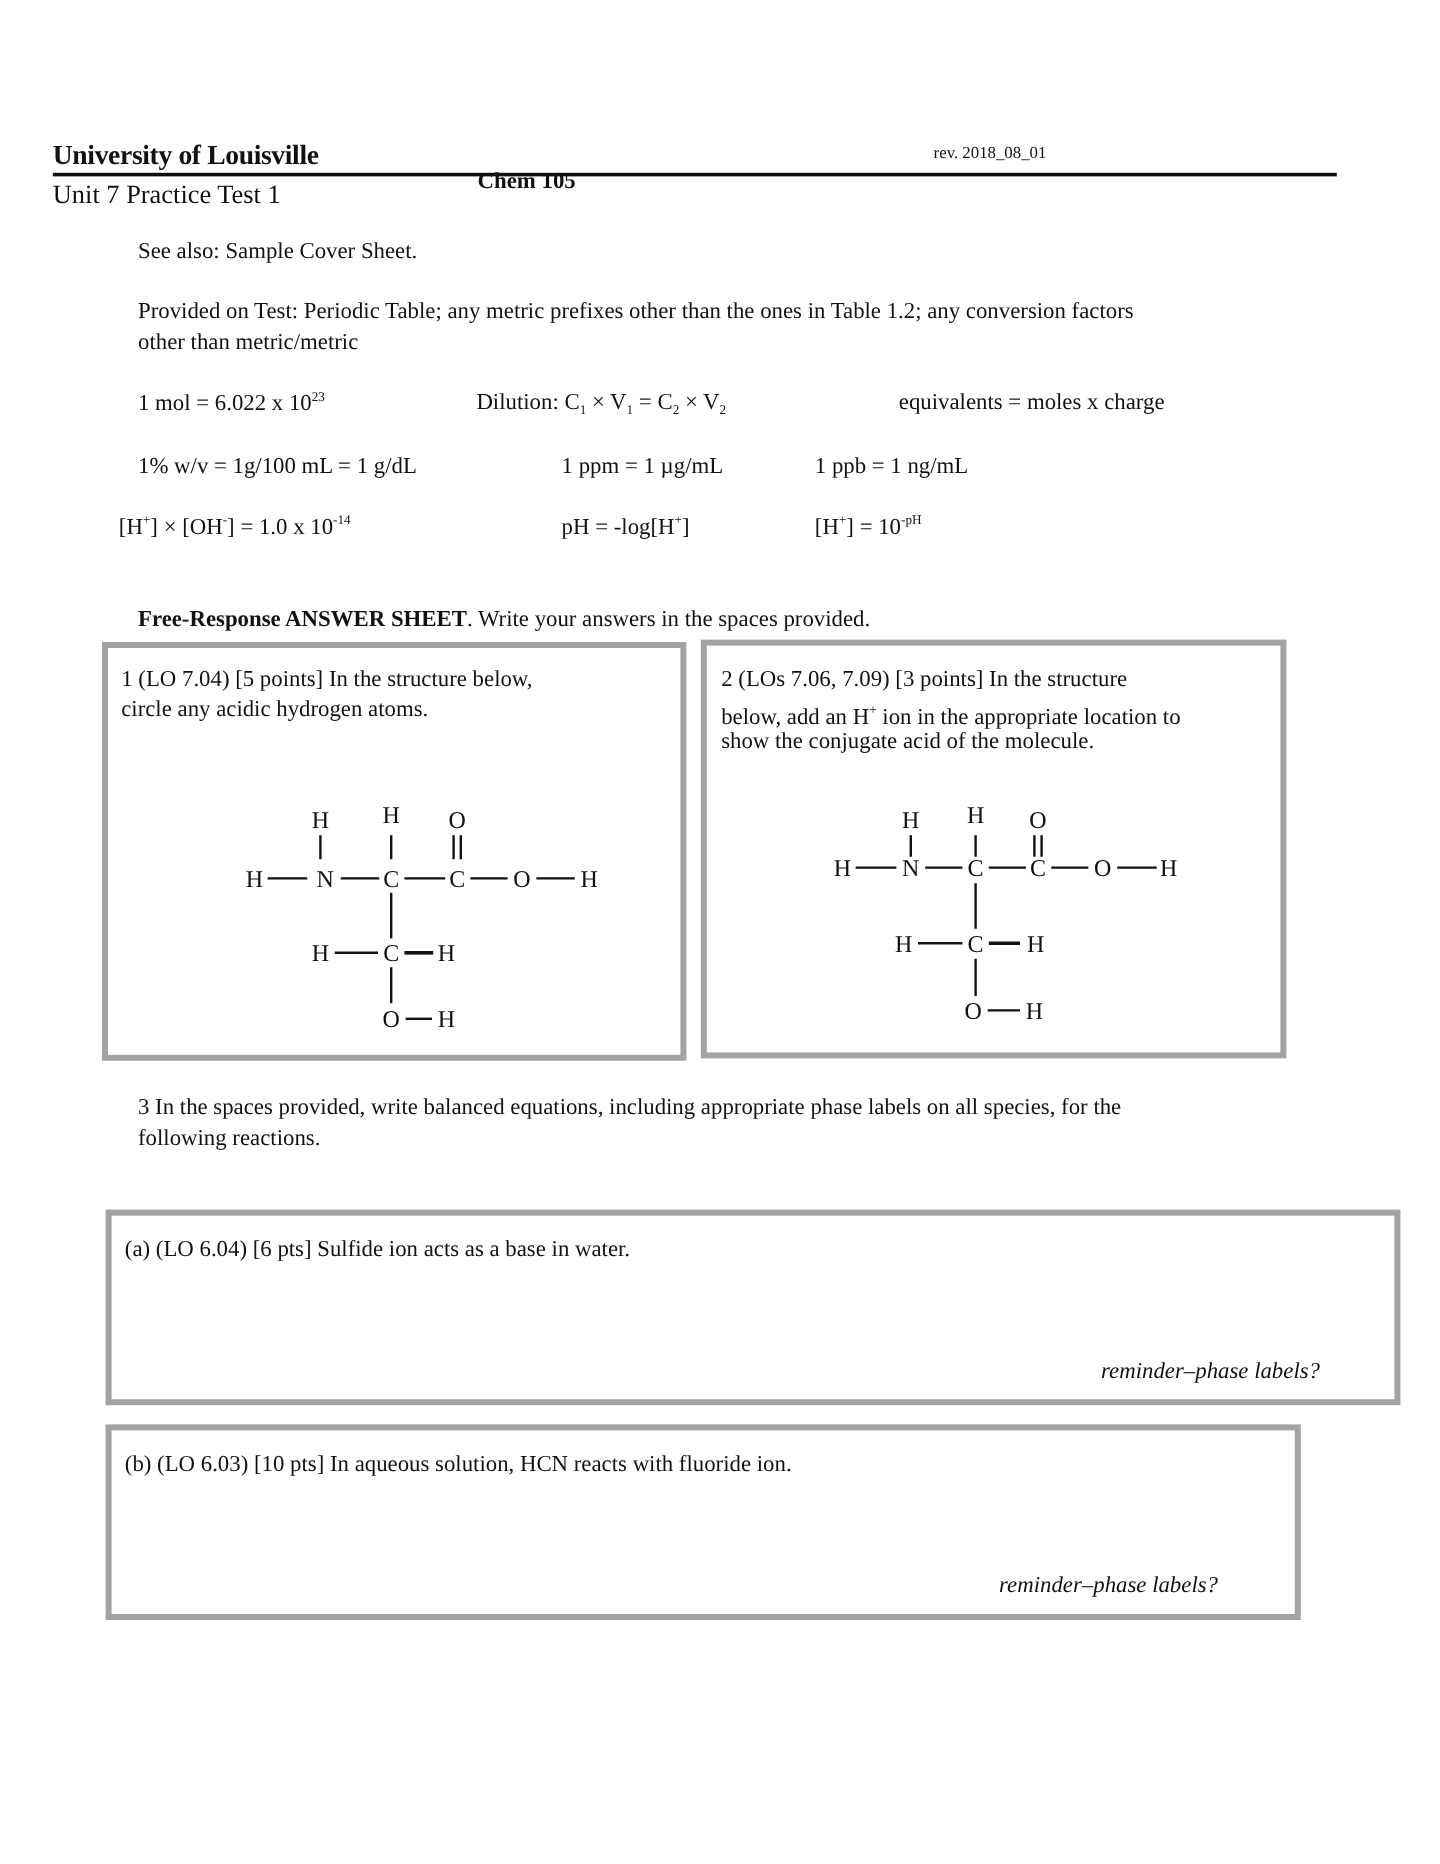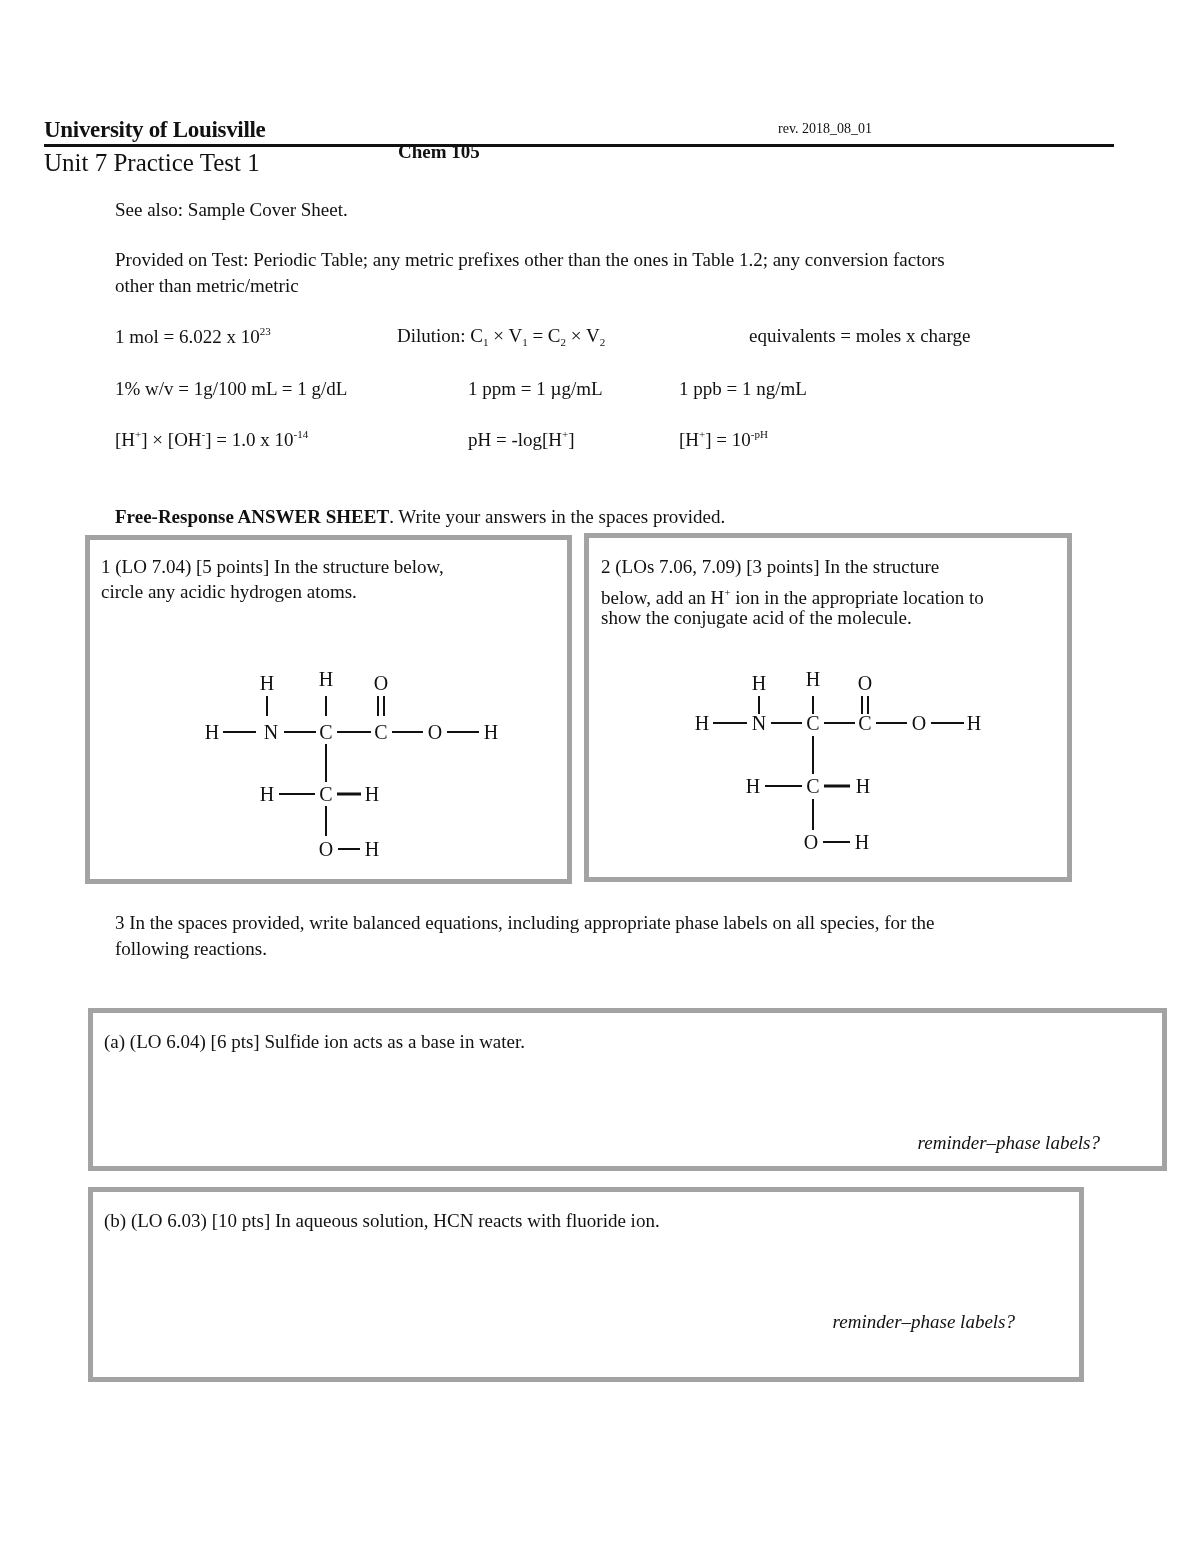--- a/index.html
+++ b/index.html
@@ -5,21 +5,21 @@
   html, body { margin: 0; padding: 0; background: #ffffff; }
   body {
     width: 1200px; height: 1553px; position: relative; overflow: hidden;
     font-family: "Liberation Serif", "DejaVu Serif", serif; color: #111;
   }
   .abs { position: absolute; white-space: nowrap; }
   .hdr-univ { left: 44px; top: 117px; font-size: 23px; font-weight: bold; letter-spacing: -0.3px; }
   .hdr-course { left: 398px; top: 121px; font-size: 19px; font-weight: bold; margin-top: 20px; }
   .hdr-rev { left: 778px; top: 121px; font-size: 14px; }
   .hdr-rule { left: 44px; top: 144px; width: 1070px; height: 3px; background: #111; }
-  .hdr-sub { left: 44px; top: 149px; font-size: 25px; }
+  .hdr-sub { left: 44px; top: 149px; font-size: 22px; }
   .body-text { font-size: 19px; font-family: Liberation Serif, serif; }
   sup, sub { font-size: 11px; }
   sup { vertical-align: 8px; }
   sub { vertical-align: -4px; }
   .box { position: absolute; border: 5px solid #a3a3a3; box-sizing: border-box; }
   .box-text { position: absolute; font-size: 19px; line-height: 25.5px; white-space: nowrap; }
   .italic { font-style: italic; }
   .mol { position: absolute; }
   .mol text { font-family: "Liberation Serif", "DejaVu Serif", serif; font-size: 20px; fill: #111; }
   .mol line { stroke: #111; stroke-width: 2; }
@@ -43,21 +43,21 @@
 </div>
 <div class="abs body-text" style="left:397px; top:325px;">
   <span>Dilution: C</span><sub>1</sub><span> × V</span><sub>1</sub><span> = C</span><sub>2</sub><span> × V</span><sub>2</sub>
 </div>
 <div class="abs body-text" style="left:749px; top:325px;">equivalents = moles x charge</div>
 
 <div class="abs body-text" style="left:115px; top:378px;">1% w/v = 1g/100 mL = 1 g/dL</div>
 <div class="abs body-text" style="left:468px; top:378px;">1 ppm = 1 µg/mL</div>
 <div class="abs body-text" style="left:679px; top:378px;">1 ppb = 1 ng/mL</div>
 
-<div class="abs body-text" style="left:115px; top:428px;">
+<div class="abs body-text" style="left:99px; top:428px;">
   <span>[H</span><sup>+</sup><span>] × [OH</span><sup>-</sup><span>] = 1.0 x 10</span><sup>-14</sup>
 </div>
 <div class="abs body-text" style="left:468px; top:428px;">
   <span>pH = -log[H</span><sup>+</sup><span>]</span>
 </div>
 <div class="abs body-text" style="left:679px; top:428px;">
   <span>[H</span><sup>+</sup><span>] = 10</span><sup>-pH</sup>
 </div>
 
 <div class="abs body-text" style="left:115px; top:506px;">
@@ -149,16 +149,16 @@
 </div>
 
 <div class="abs body-text" style="left:115px; top:912px;">3 In the spaces provided, write balanced equations, including appropriate phase labels on all species, for the</div>
 <div class="abs body-text" style="left:115px; top:938px;">following reactions.</div>
 
 <div class="box" style="left:88px; top:1008px; width:1079px; height:163px;">
   <div class="box-text" style="left:11px; top:16px;">(a)  (LO 6.04)  [6 pts]  Sulfide ion acts as a base in water.</div>
   <div class="box-text italic" style="right:62px; top:117px;">reminder–phase labels?</div>
 </div>
 
-<div class="box" style="left:88px; top:1187px; width:996px; height:195px;">
+<div class="box" style="left:88px; top:1187px; width:996px; height:163px;">
   <div class="box-text" style="left:11px; top:16px;">(b)  (LO 6.03)  [10 pts]   In aqueous solution, HCN reacts with fluoride ion.</div>
   <div class="box-text italic" style="right:64px; top:117px;">reminder–phase labels?</div>
 </div>
 
 </body></html>

